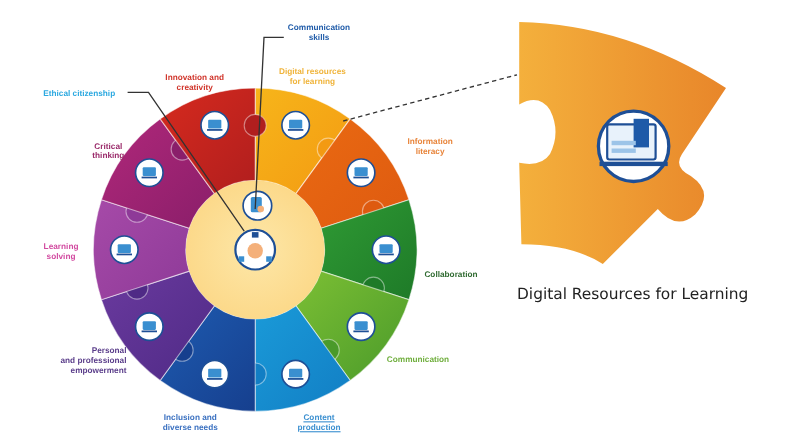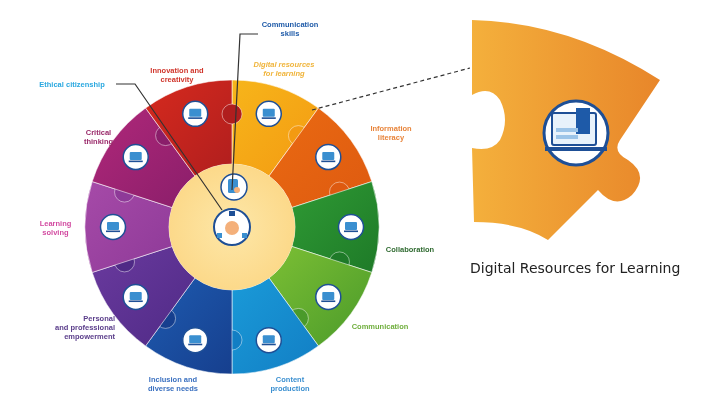--- a/index.html
+++ b/index.html
@@ -163,27 +163,27 @@
         <rect x="552" y="113" width="44" height="32" rx="2" fill="#e8f2fb" stroke="#1e4f96" stroke-width="2"></rect>
         <rect x="576" y="108" width="14" height="26" fill="#1e5aa8"></rect>
         <rect x="556" y="128" width="22" height="4" fill="#9cc4e8"></rect>
         <rect x="556" y="135" width="22" height="4" fill="#9cc4e8"></rect>
         <rect x="545" y="147" width="62" height="4" fill="#1e4f96"></rect>
       </g>
     </g>
 </svg>
 
 <div id="labels">
-    <div class="lbl" style="left: 244px; top: 60px; width: 80px; color: rgb(240, 180, 58); font-style: italic;">Digital resources
+    <div class="lbl" style="left: 244px; top: 60px; width: 80px; color: rgb(240, 180, 58);">Digital resources
 for learning</div>
     <div class="lbl" style="left: 356px; top: 124px; width: 70px; color: rgb(232, 132, 58);">Information
 literacy</div>
     <div class="lbl" style="left: 380px; top: 229px; width: 60px; color: rgb(47, 106, 48); margin-top: 16px;">Collaboration</div>
     <div class="lbl" style="left: 350px; top: 322px; width: 60px; color: rgb(111, 174, 60);">Communication</div>
-    <div class="lbl" style="left: 265px; top: 375px; width: 50px; color: rgb(58, 143, 208);">Content
+    <div class="lbl" style="left: 265px; top: 375px; width: 50px; color: rgb(58, 143, 208); text-decoration: underline;">Content
 production</div>
     <div class="lbl" style="left: 138px; top: 375px; width: 70px; color: rgb(58, 112, 192);">Inclusion and
 diverse needs</div>
     <div class="lbl" style="left: 45px; top: 314px; width: 70px; color: rgb(90, 61, 138); text-align: right;">Personal
 and professional
 empowerment</div>
     <div class="lbl" style="left: 33px; top: 219px; width: 45px; color: rgb(210, 74, 160);">Learning
 solving</div>
     <div class="lbl" style="left: 76px; top: 128px; width: 45px; color: rgb(154, 42, 106);">Critical
 thinking</div>

